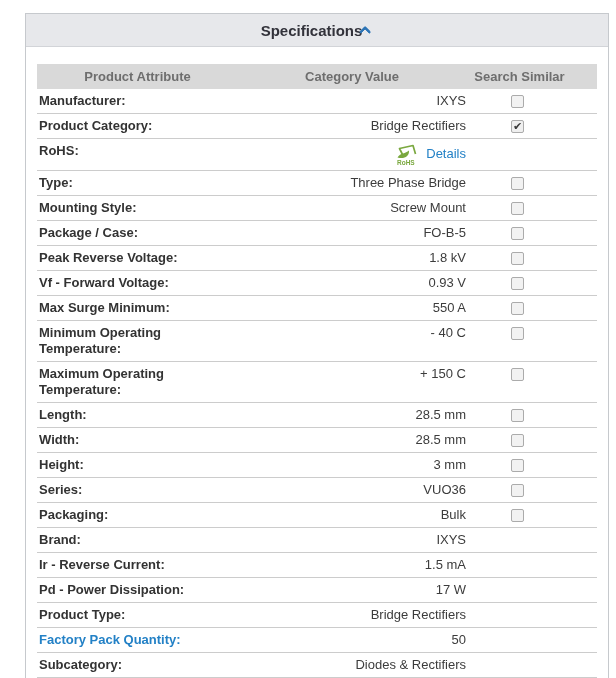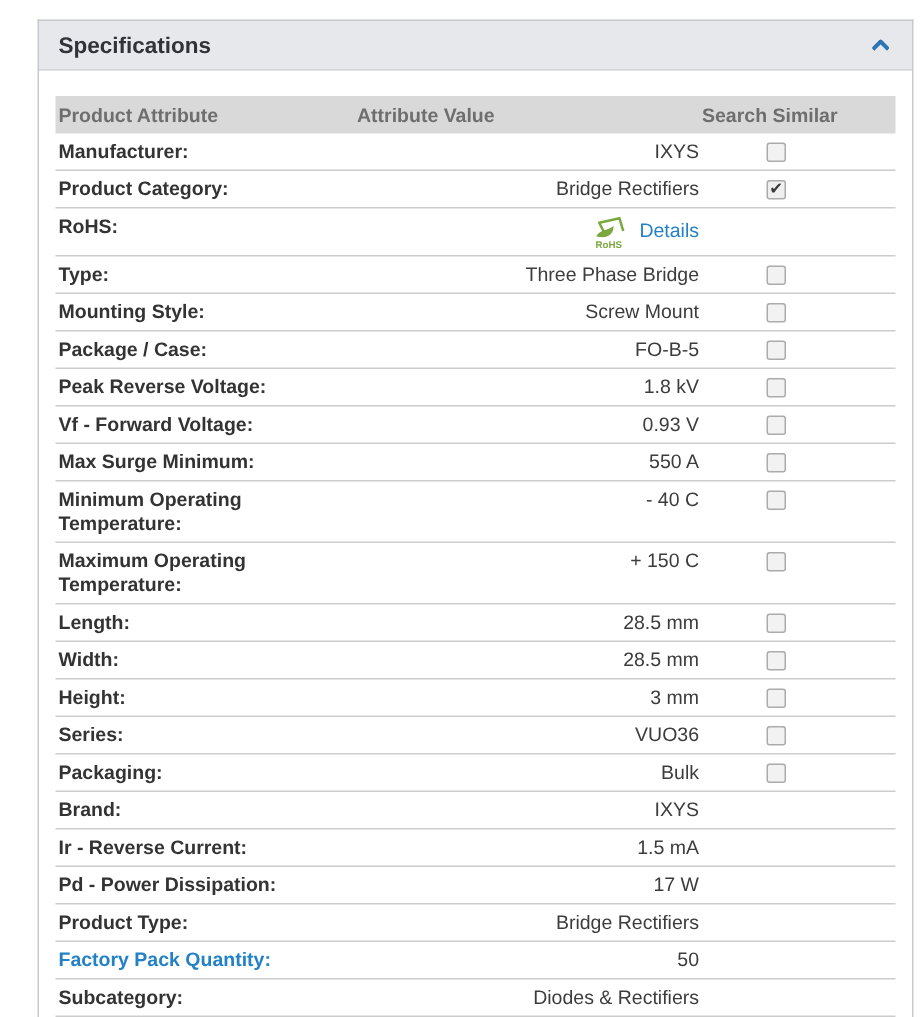--- a/index.html
+++ b/index.html
@@ -16,21 +16,21 @@
     background: #ffffff;
     border: 1px solid #c6c9cd;
     border-bottom: none;
   }
   .panel-header {
     height: 33px;
     background: #e7e8eb;
     border-bottom: 1px solid #d2d4d8;
     display: flex;
     align-items: center;
-    justify-content: space-between;
+    justify-content: center;
     padding: 0 15px 0 13px;
   }
   .panel-title {
     font-size: 15px;
     font-weight: bold;
     color: #32323a;
   }
   .chevron-up {
     width: 9px; height: 9px;
     border-left: 3px solid #2e75b6;
@@ -48,21 +48,21 @@
   }
   col.c1 { width: 199px; }
   col.c2 { width: 230px; }
   col.c3 { width: auto; }
 
   thead th {
     background: #d9d9d9;
     color: #6e6e6e;
     font-size: 13px;
     font-weight: bold;
-    text-align: left;
+    text-align: center;
     height: 25px;
     padding: 0 0 0 2px;
     white-space: nowrap;
   }
   thead th.col-similar {
     padding-right: 26px;
   }
 
   tbody td {
     font-size: 13px;
@@ -114,21 +114,21 @@
   <div class="panel-body">
     <table class="spec-table">
       <colgroup>
           <col class="c1">
           <col class="c2">
           <col class="c3">
         </colgroup>
       <thead>
         <tr>
           <th>Product Attribute</th>
-          <th>Attribute Value</th>
+          <th>Category Value</th>
           <th class="col-similar">Search Similar</th>
         </tr>
       </thead>
       <tbody>
           <tr>
     <td class="attr-label">Manufacturer:</td>
     <td class="attr-value">IXYS</td>
     <td class="cb-cell">
       <span class="checkbox"></span>
     </td>

